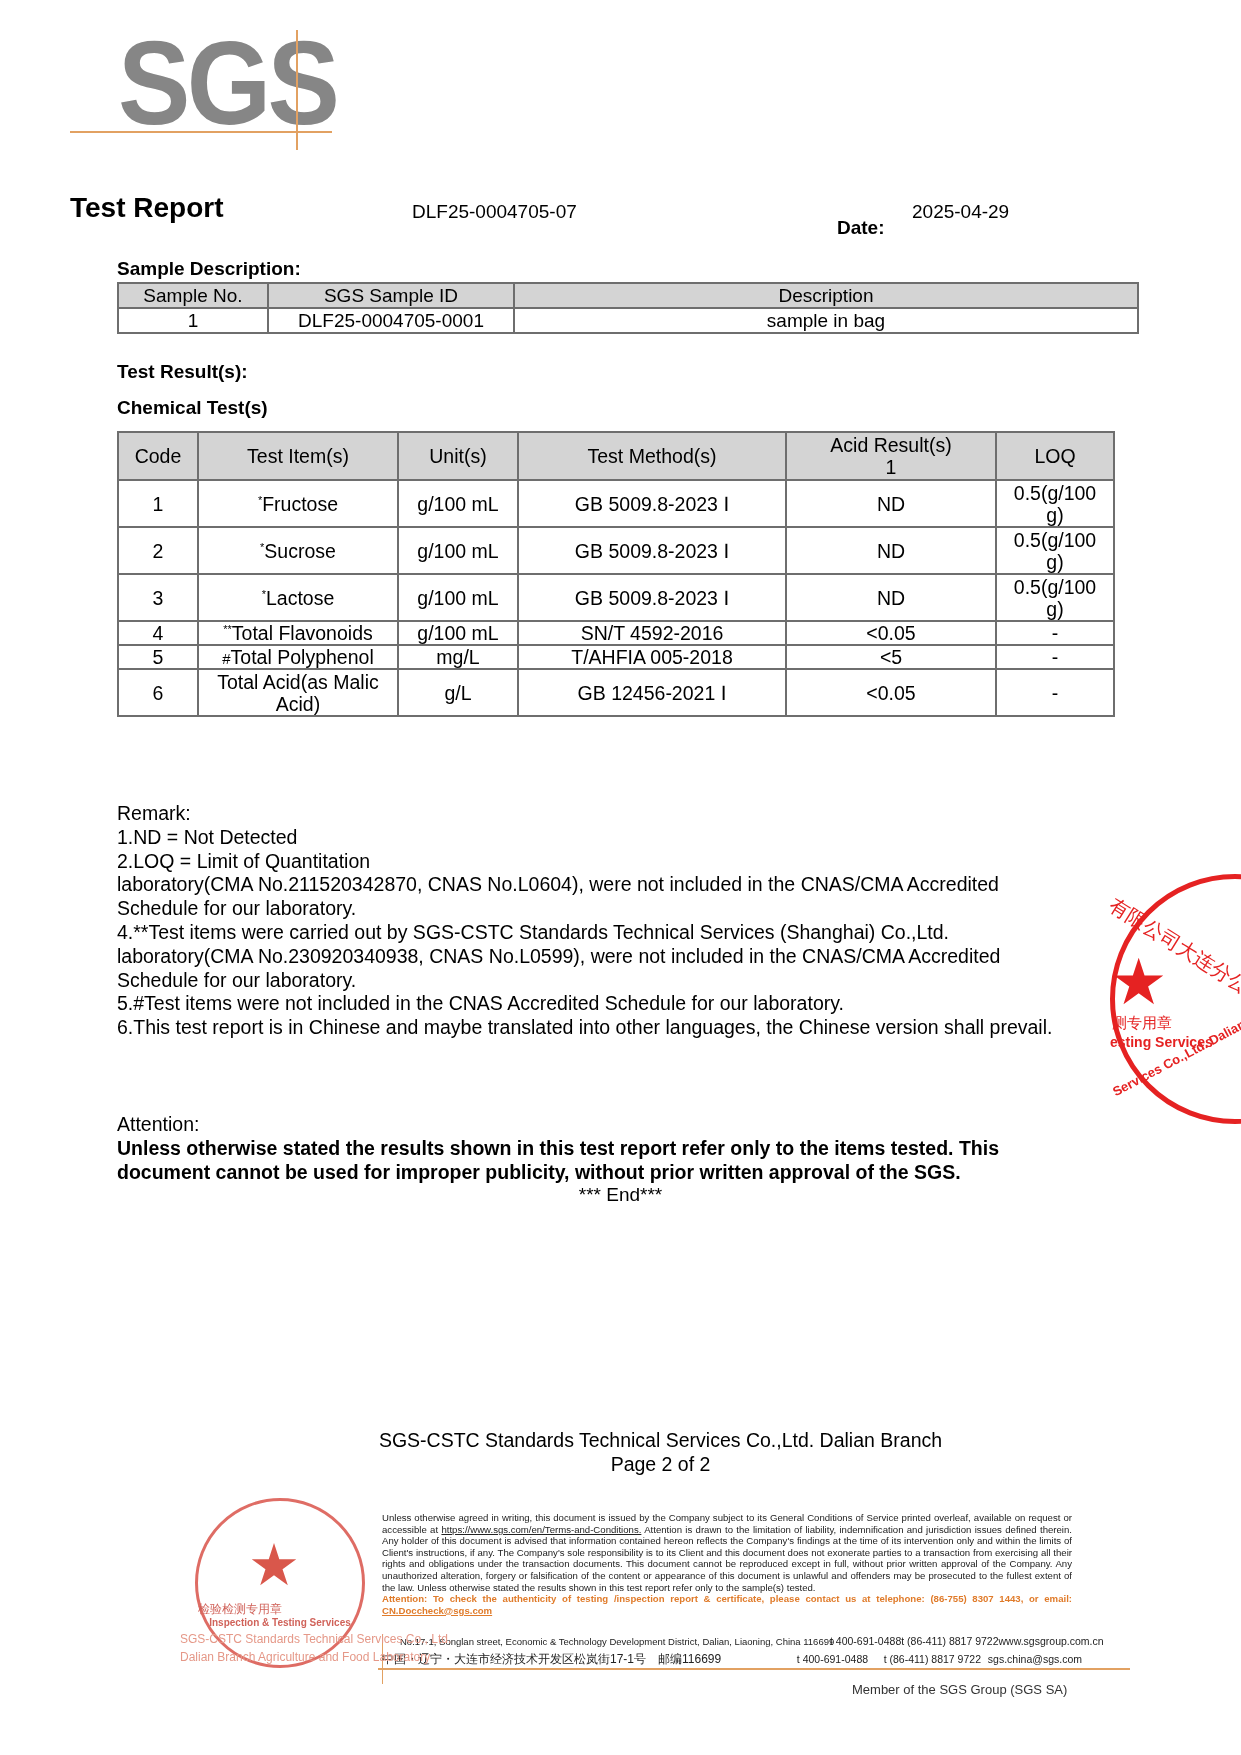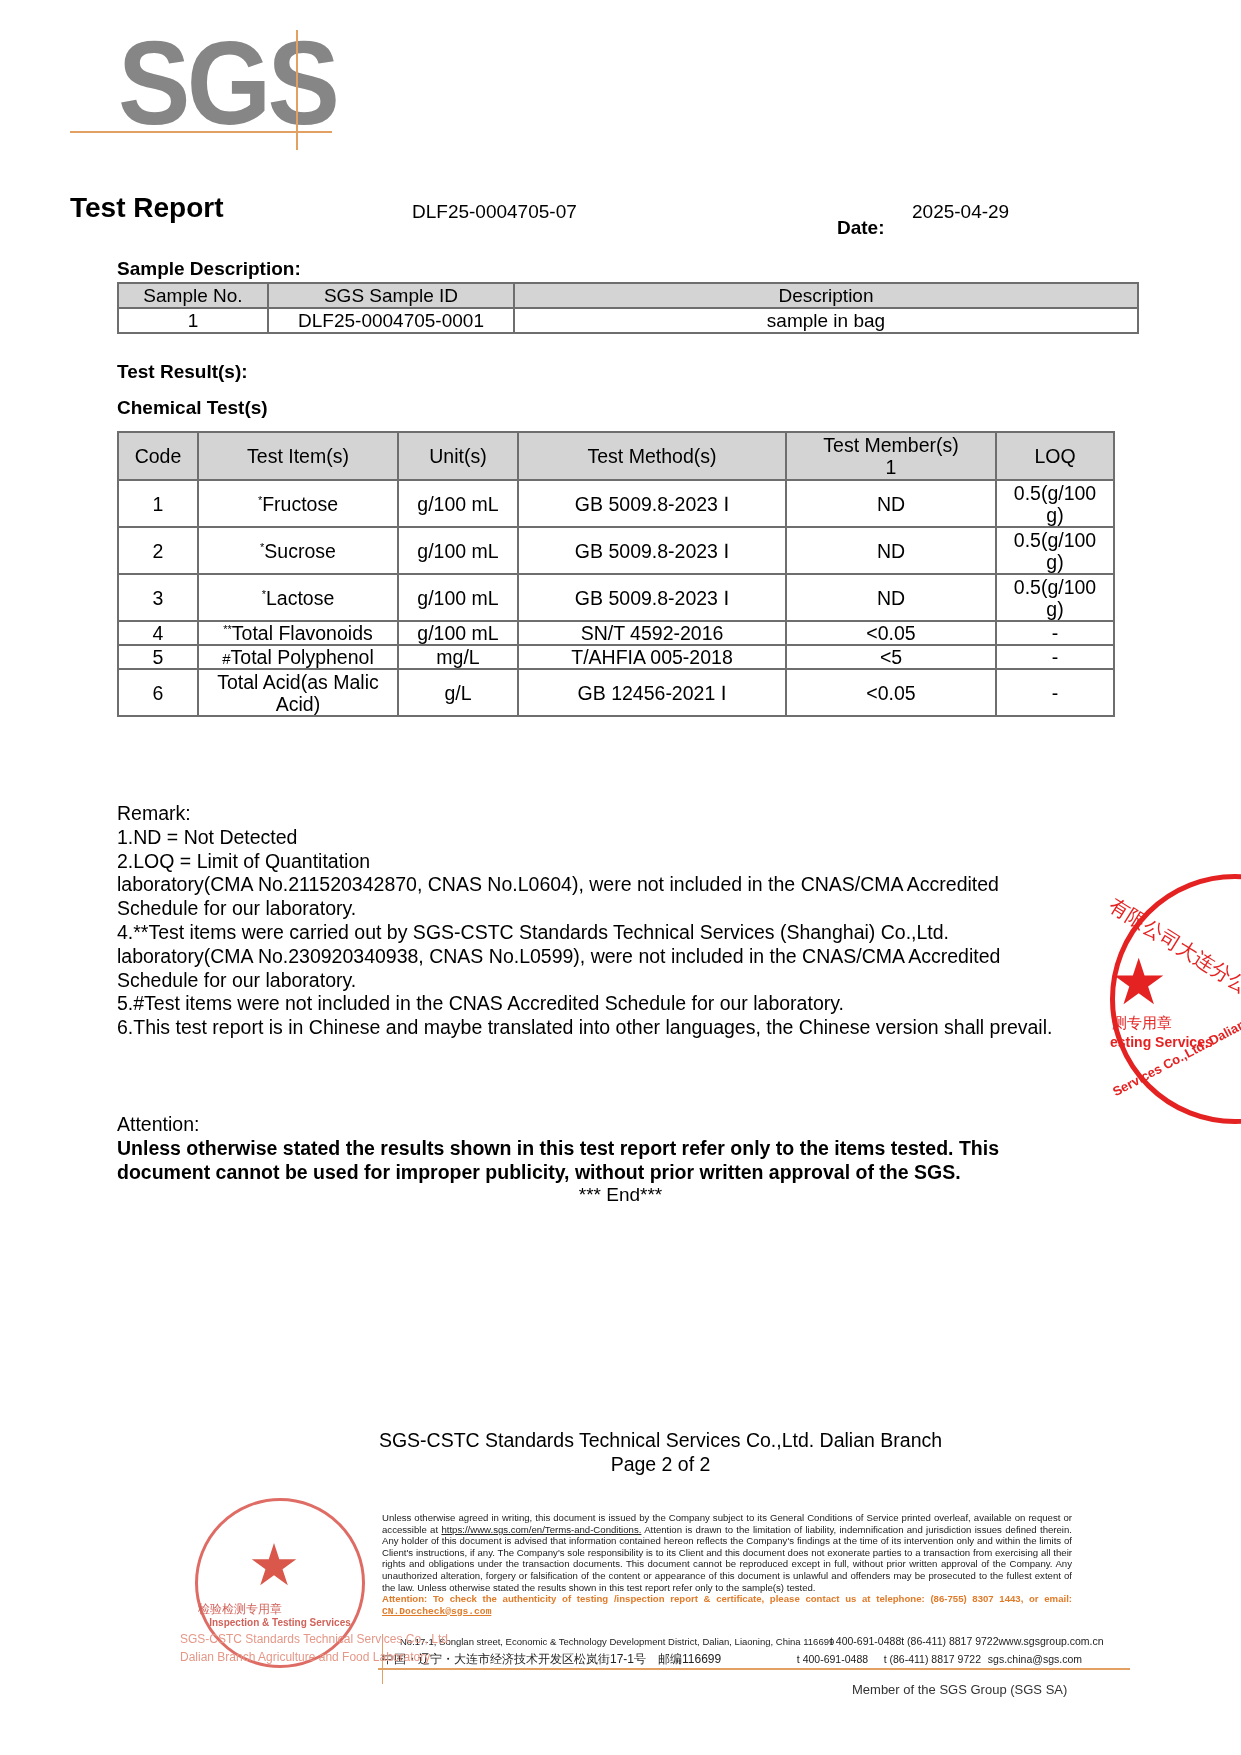--- a/index.html
+++ b/index.html
@@ -44,21 +44,21 @@
   .attention-body { font-weight: bold; }
   .end-mark { left: 0; width: 1241px; top: 1184px; text-align: center; font-size: 19px; }
 
   .footer-company { left: 0; width: 1241px; top: 1428px; text-align: center; font-size: 19.5px; line-height: 24px; padding-left: 40px; }
 
   
   .disclaimer { left: 382px; top: 1512px; width: 690px; font-size: 9.6px; line-height: 11.6px;
                 text-align: justify; color: #222; }
   .disclaimer a { color: #222; text-decoration: underline; }
   .disclaimer .alert { color: #e07b2a; font-weight: bold; }
-  .disclaimer .alert a { color: #e07b2a; font-family: Liberation Mono, monospace; }
+  .disclaimer .alert a { color: #e07b2a; }
   .addr-bar { left: 382px; top: 1632px; width: 700px; font-size: 10.5px; color: #222; }
   .addr-row { display: flex; height: 18px; align-items: center; }
   .addr-row span { display: inline-block; white-space: nowrap; }
   .addr-divider { left: 378px; top: 1668px; width: 752px; height: 2px; background: #e2a162; }
   .addr-vline { left: 382px; top: 1634px; width: 1px; height: 50px; background: #e2a162; }
   .member { left: 852px; top: 1682px; font-size: 13px; color: #333; }
 
   
   .stamp-bottom { left: 195px; top: 1498px; width: 170px; height: 170px; border-radius: 50%;
                   border: 3px solid #d9534a; box-sizing: border-box; opacity: 0.85; }
@@ -120,21 +120,21 @@
       <col style="width:210px">
       <col>
   </colgroup>
   <tbody>
       <tr>
     <th>Code</th>
     <th>Test Item(s)</th>
     <th>Unit(s)</th>
     <th>Test Method(s)</th>
     <th>
-      <span>Test Member(s)</span><br>
+      <span>Acid Result(s)</span><br>
       <span>1</span>
     </th>
     <th>LOQ</th>
   </tr>
 
   <tr class="tall">
     <td>1</td>
     <td><sup>*</sup><span>Fructose</span></td>
     <td>g/100 mL</td>
     <td>GB 5009.8-2023 Ⅰ</td>

